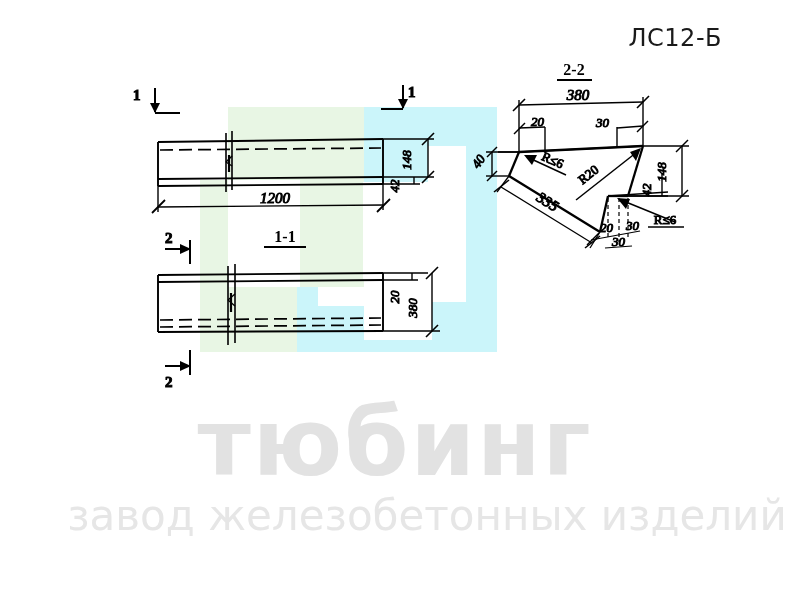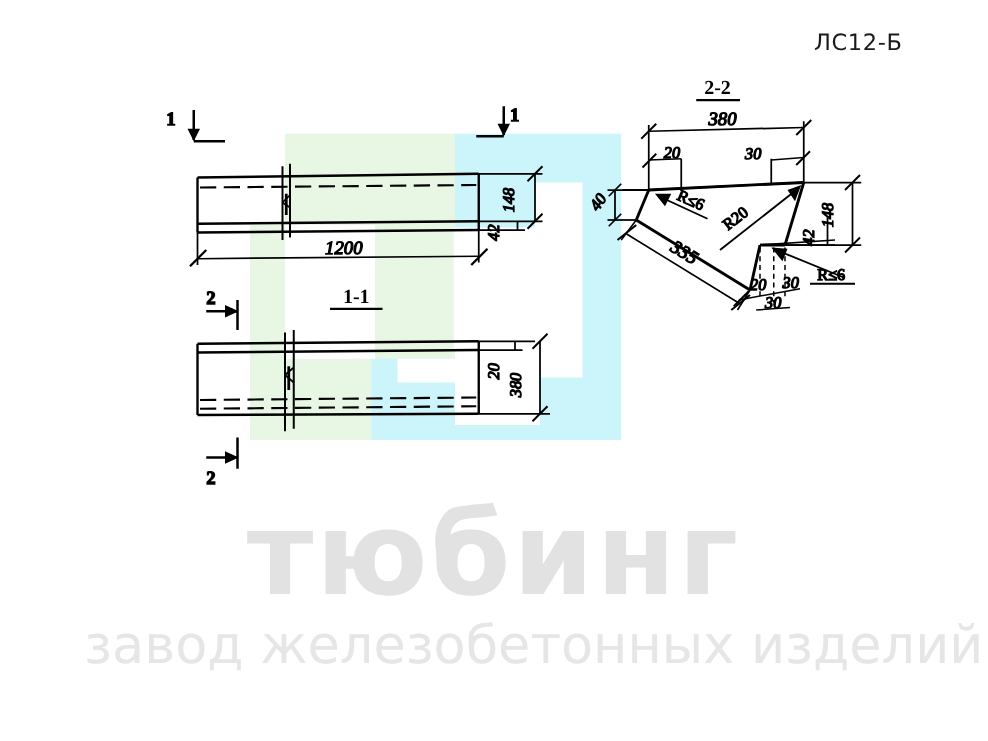--- a/index.html
+++ b/index.html
@@ -50,21 +50,21 @@
     user-select: none;
     line-height: 1;
     white-space: nowrap;
     padding-left: 32px;
   }
   .code-title {
     position: absolute;
     right: 68px;
     top: 24px;
     font-family: "DejaVu Sans", sans-serif;
-    font-size: 18px;
+    font-size: 24px;
     color: #1a1a1a;
     letter-spacing: 0.5px;
   }
   svg text {
     font-family: "Liberation Serif", serif;
     fill: #000000;
   }
   .dim {
     font-size: 15px;
     font-style: italic;

